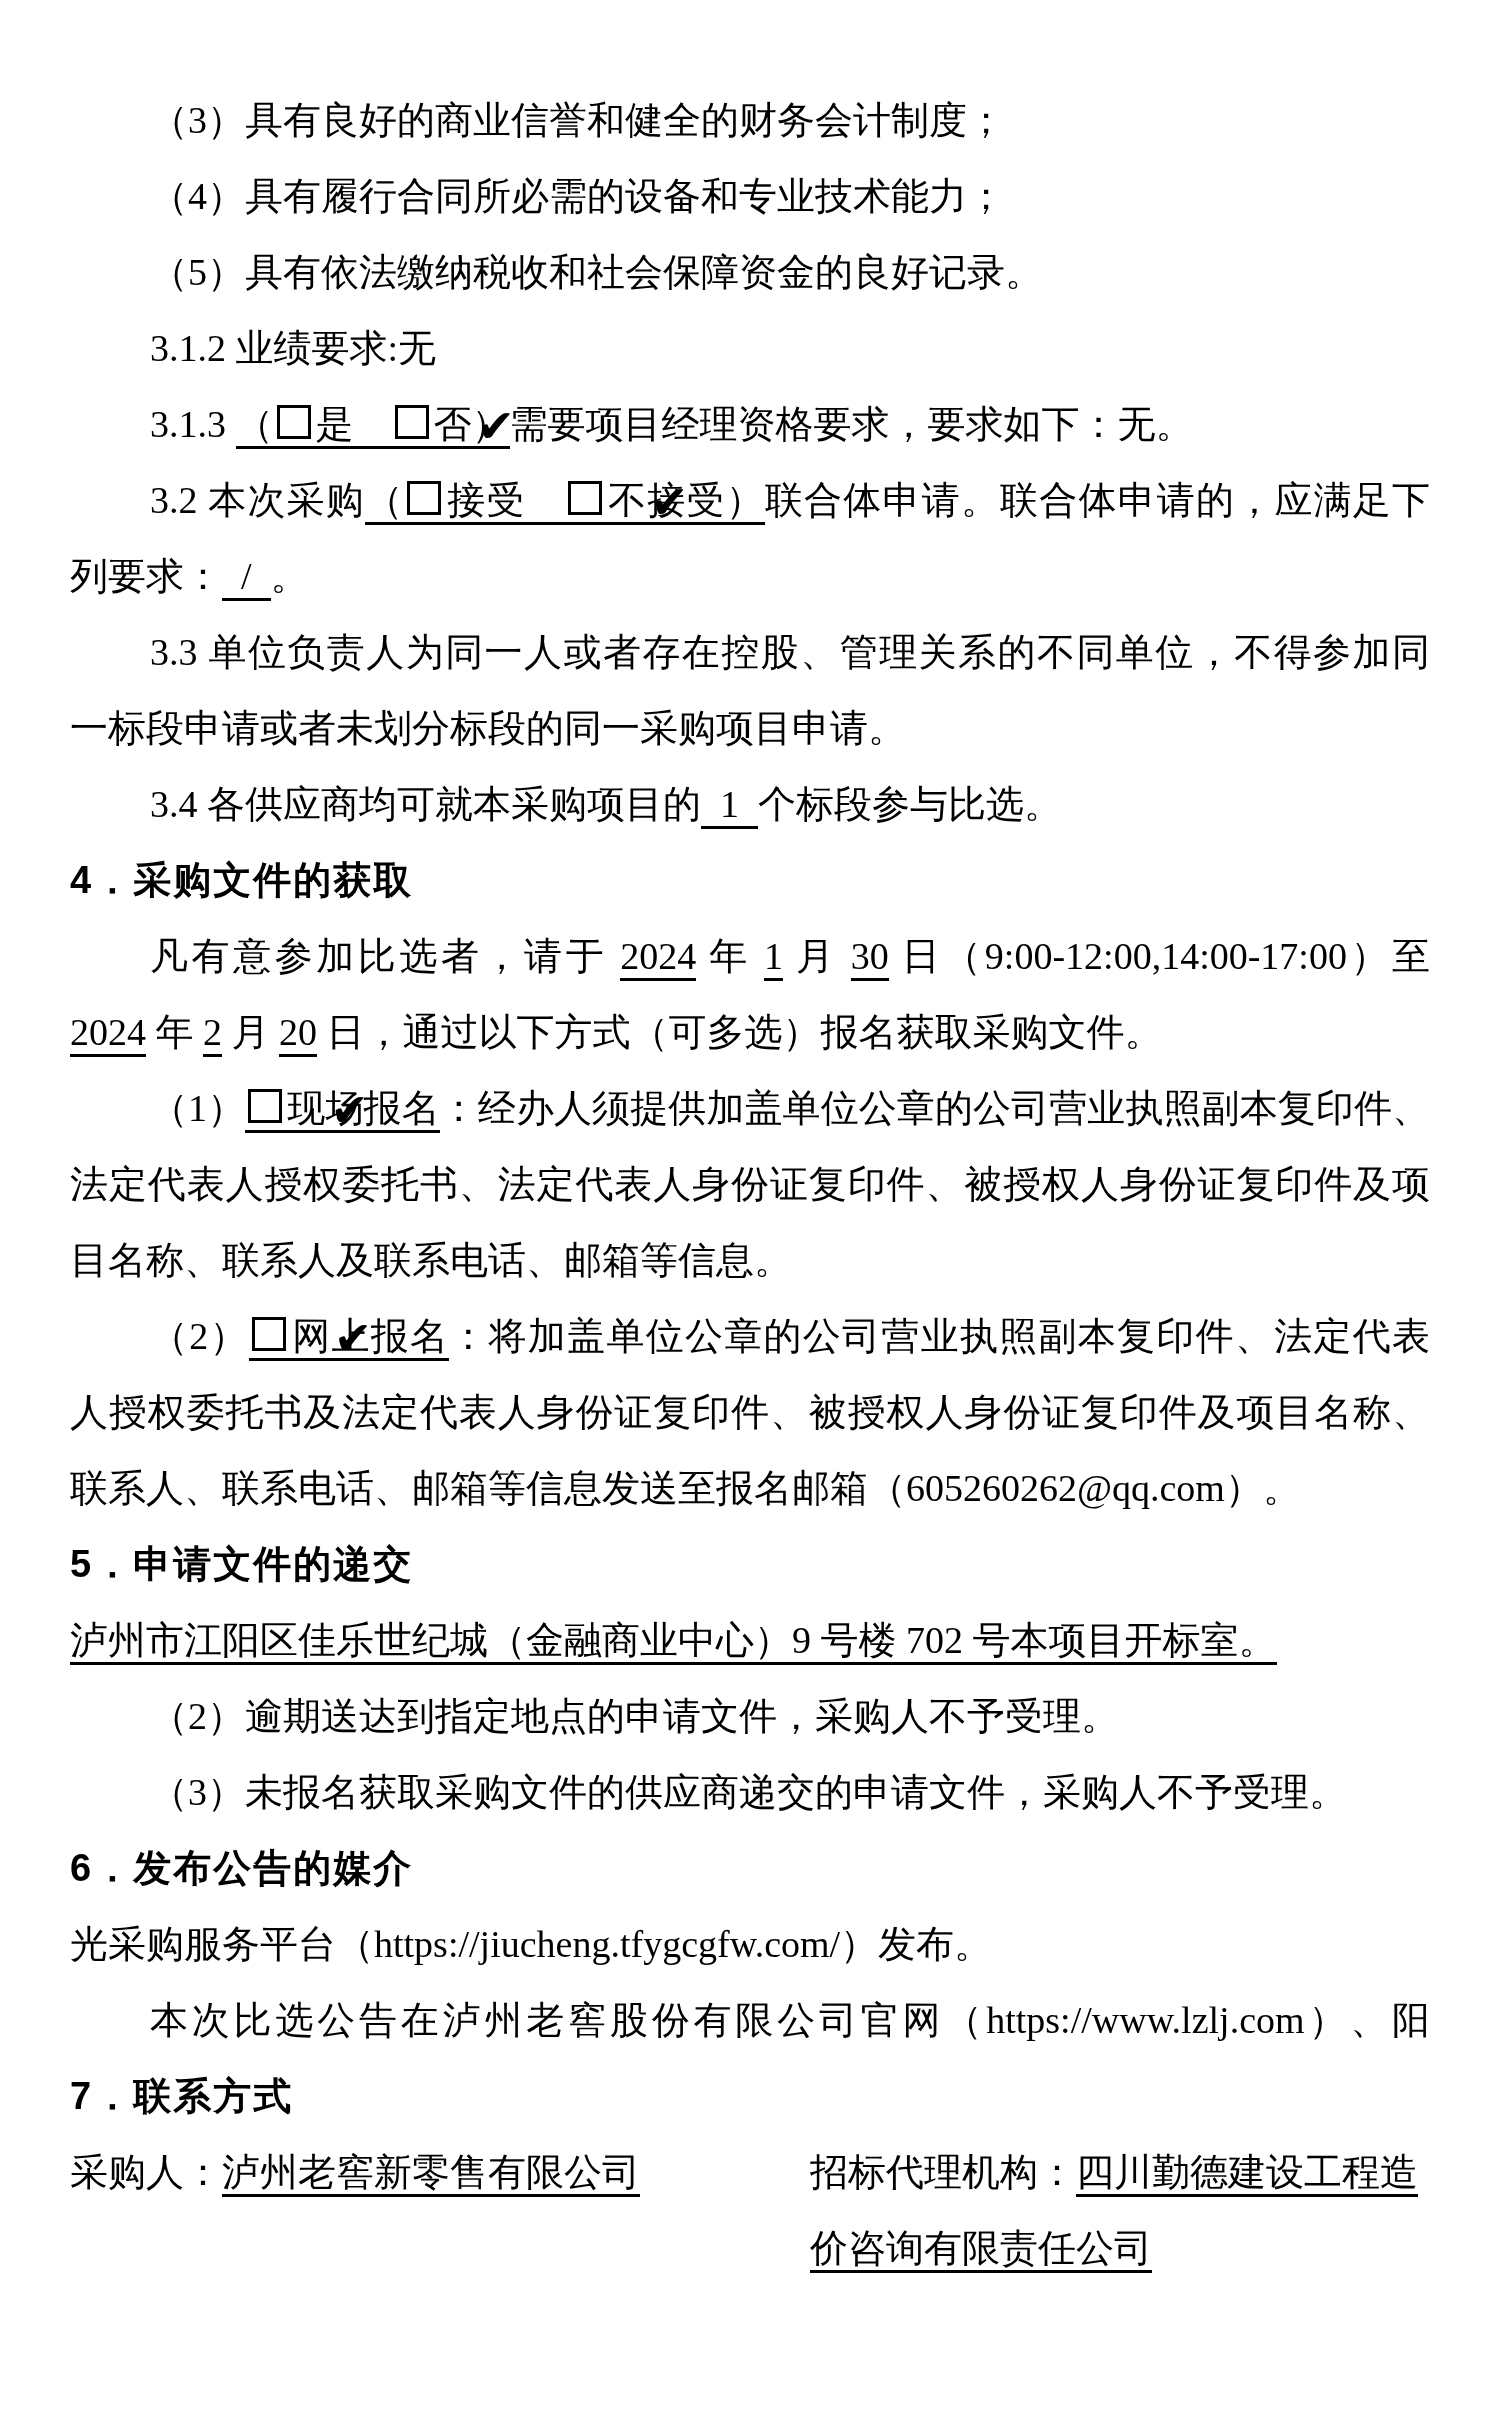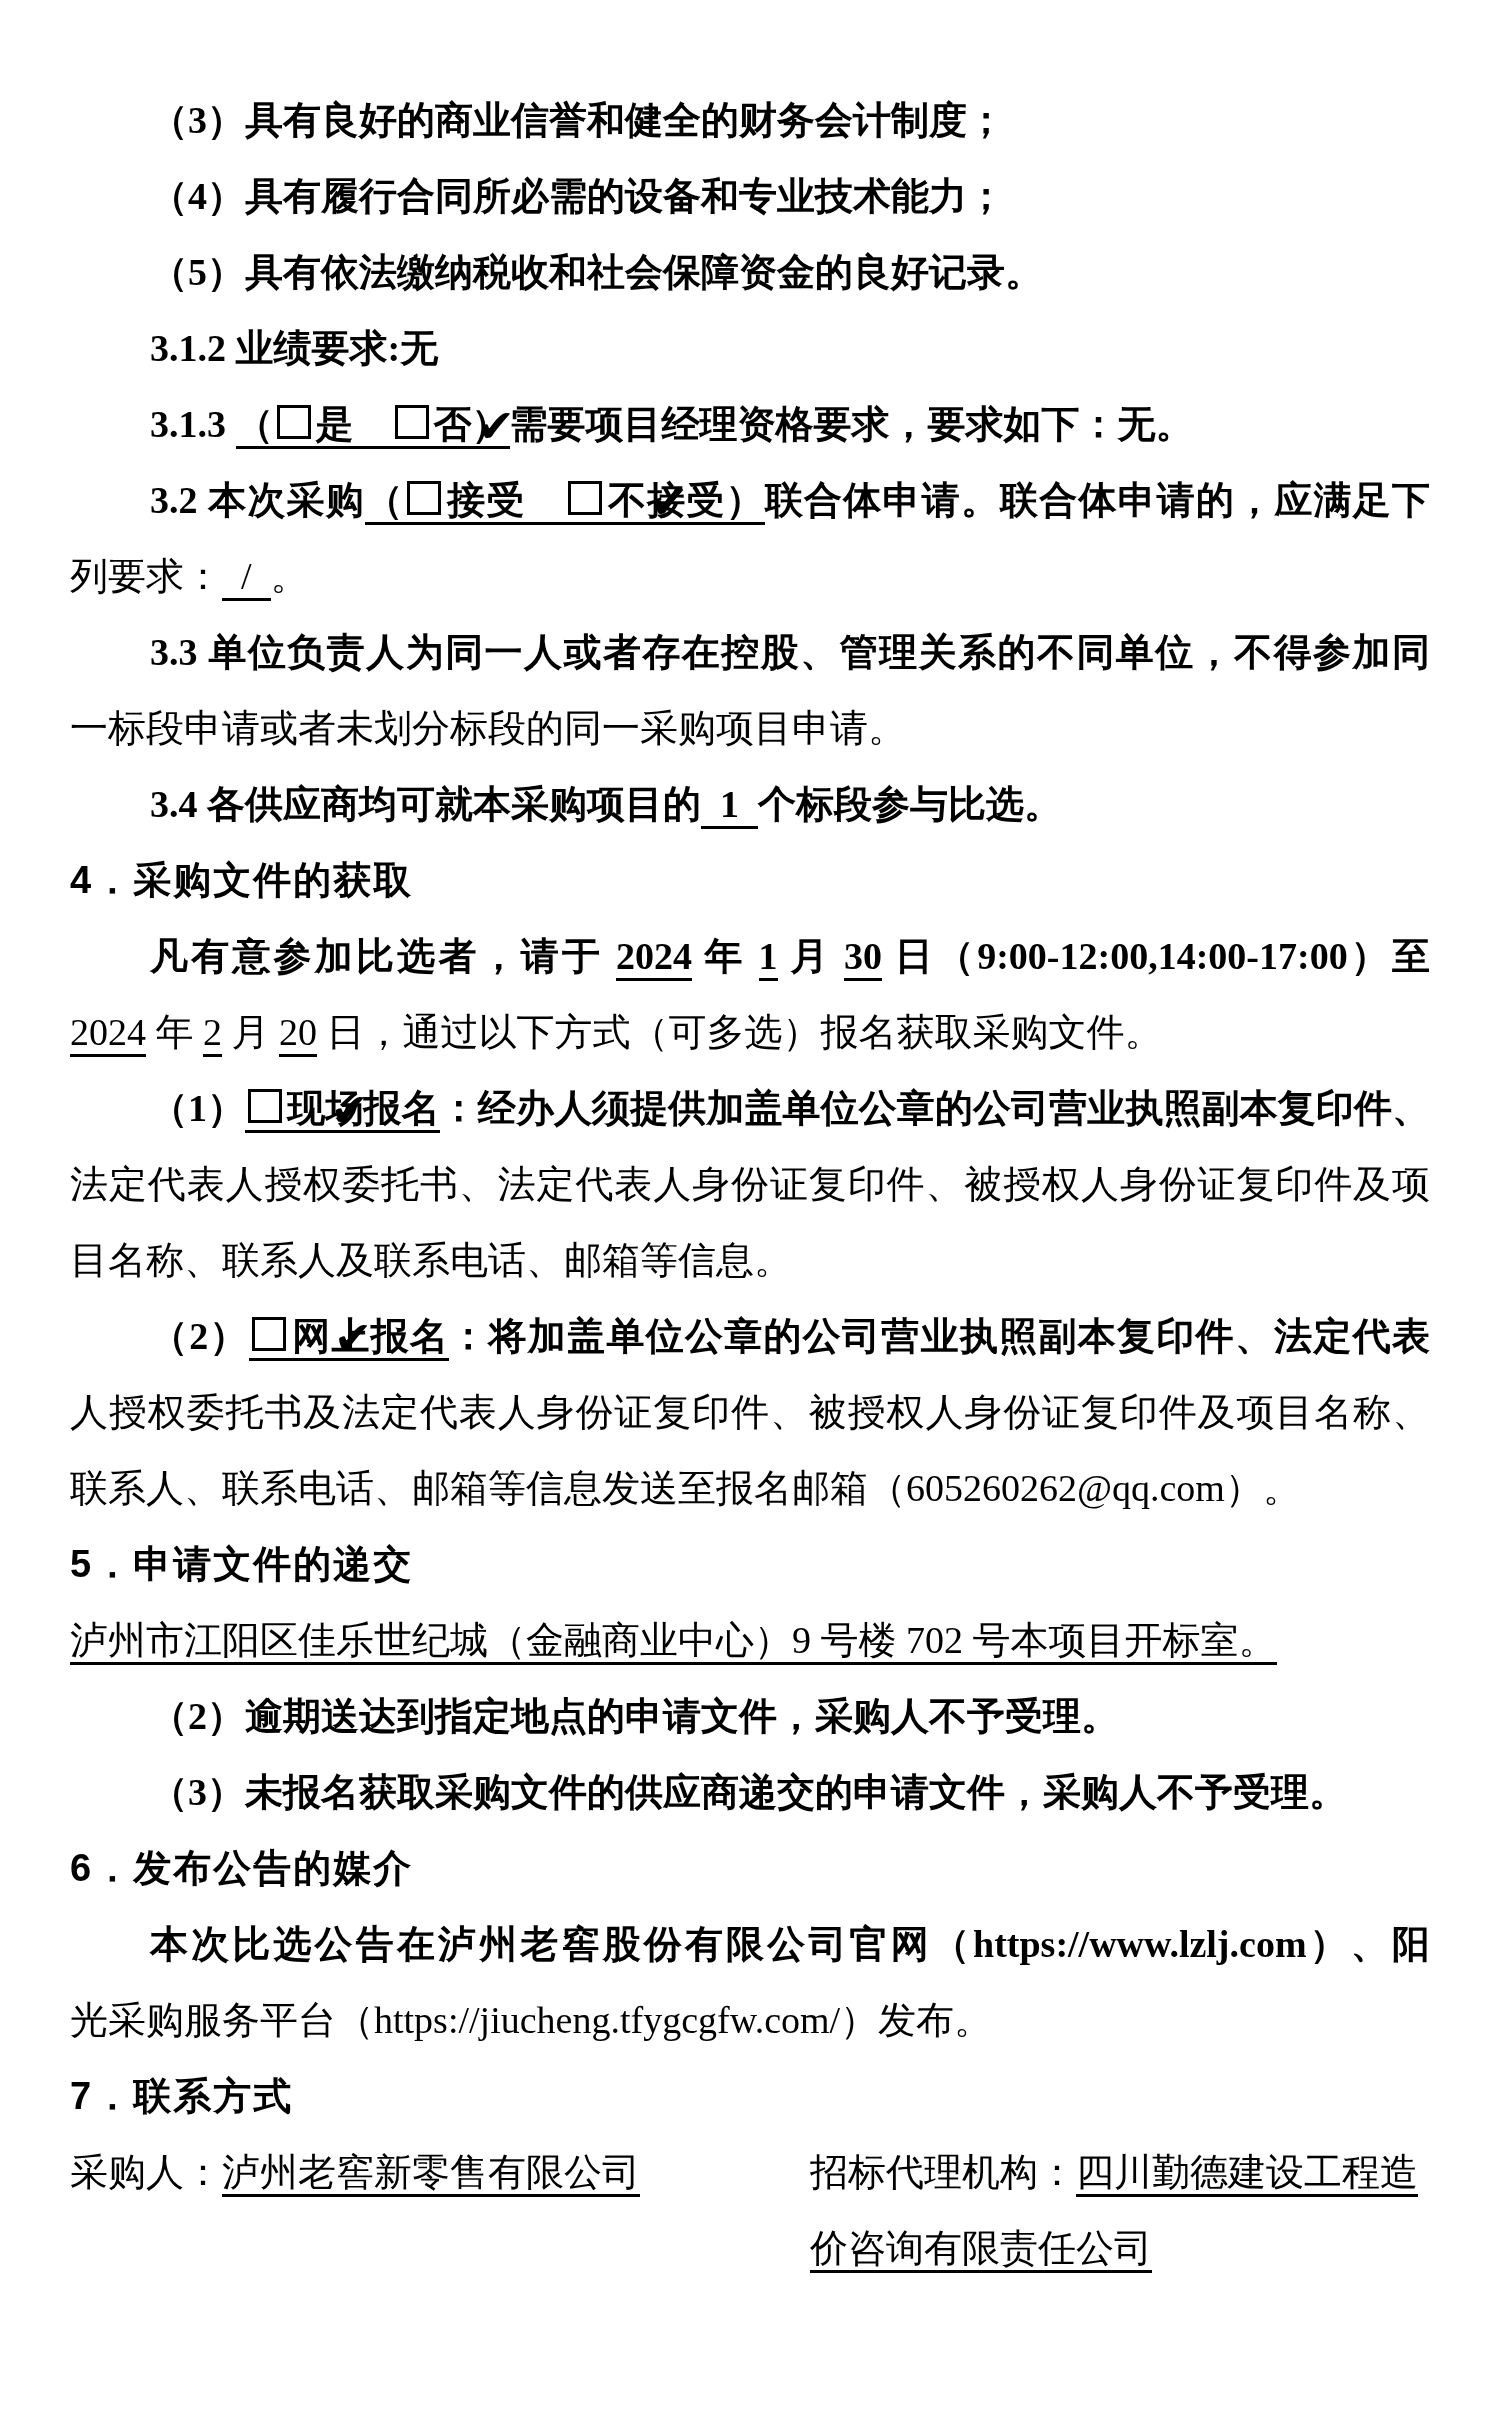--- a/index.html
+++ b/index.html
@@ -12,21 +12,21 @@
     color: #000000;
     font-family: "Liberation Serif", "DejaVu Serif", serif;
     font-size: 38px;
     overflow: hidden;
   }
   .line {
     height: 76px;
     line-height: 76px;
     overflow: hidden;
   }
-  .line.ind { text-indent: 80px; font-weight: bold; }
+  .line.ind { text-indent: 80px; }
   .line.just { text-align: justify; text-align-last: justify; }
   .line.hdr {
     font-weight: 700;
     font-family: "Liberation Sans", "DejaVu Sans", sans-serif;
     font-size: 38px;
     letter-spacing: 2px;
   }
   .seg { }
   .u { border-bottom: 3px solid #000; padding-bottom: 1px; text-align: right; }
   .cb {
@@ -72,22 +72,22 @@
       <div class="line just"><span class="seg">法定代表人授权委托书、法定代表人身份证复印件、被授权人身份证复印件及项</span></div>
       <div class="line"><span class="seg">目名称、联系人及联系电话、邮箱等信息。</span></div>
       <div class="line ind just"><span class="seg">（2）</span><span class="seg u"><span class="cb checked"></span><span class="seg">网上报名</span></span><span class="seg">：将加盖单位公章的公司营业执照副本复印件、法定代表</span></div>
       <div class="line just"><span class="seg">人授权委托书及法定代表人身份证复印件、被授权人身份证复印件及项目名称、</span></div>
       <div class="line"><span class="seg">联系人、联系电话、邮箱等信息发送至报名邮箱（605260262@qq.com）。</span></div>
       <div class="line hdr"><span class="seg">5．申请文件的递交</span></div>
       <div class="line"><span class="seg u">泸州市江阳区佳乐世纪城（金融商业中心）9 号楼 702 号本项目开标室。</span></div>
       <div class="line ind"><span class="seg">（2）逾期送达到指定地点的申请文件，采购人不予受理。</span></div>
       <div class="line ind"><span class="seg">（3）未报名获取采购文件的供应商递交的申请文件，采购人不予受理。</span></div>
       <div class="line hdr"><span class="seg">6．发布公告的媒介</span></div>
+      <div class="line"><span class="seg">光采购服务平台（https://jiucheng.tfygcgfw.com/）发布。</span></div>
       <div class="line ind just"><span class="seg">本次比选公告在泸州老窖股份有限公司官网（https://www.lzlj.com）、阳</span></div>
-      <div class="line"><span class="seg">光采购服务平台（https://jiucheng.tfygcgfw.com/）发布。</span></div>
       <div class="line hdr"><span class="seg">7．联系方式</span></div>
       <div class="line cols">
         <div class="col-left"><span class="seg">采购人：</span><span class="seg u">泸州老窖新零售有限公司</span></div>
         <div class="col-right"><span class="seg">招标代理机构：</span><span class="seg u">四川勤德建设工程造</span></div>
       </div>
       <div class="line cols">
         <div class="col-left"></div>
         <div class="col-right"><span class="seg u">价咨询有限责任公司</span></div>
       </div>
     </div>

